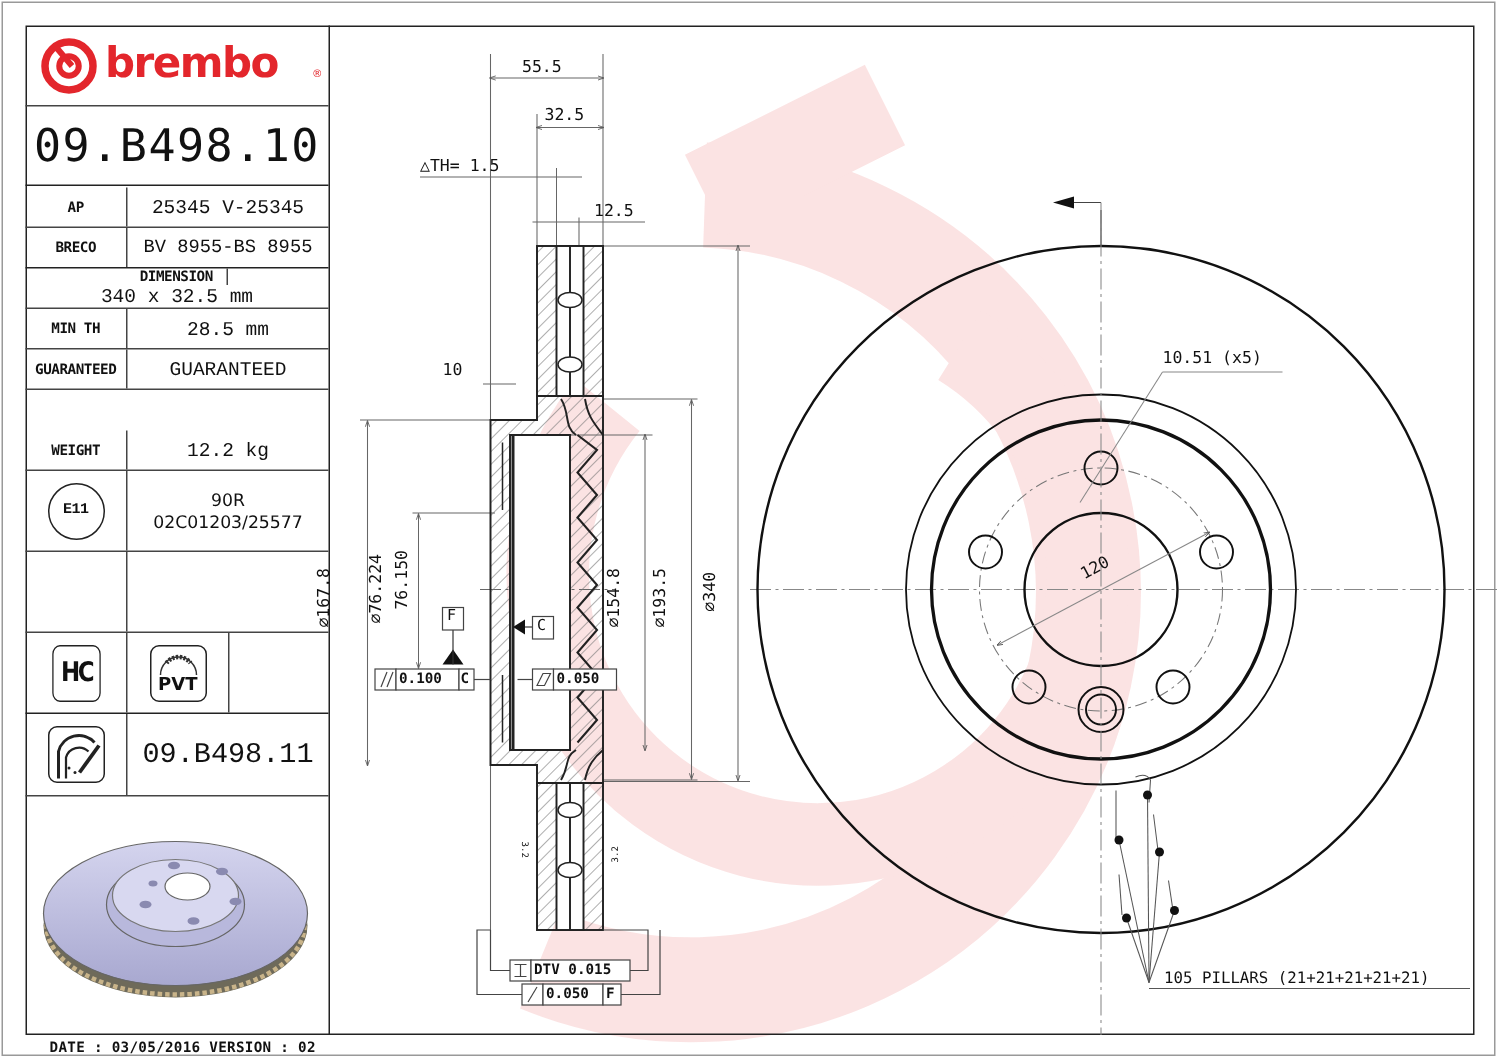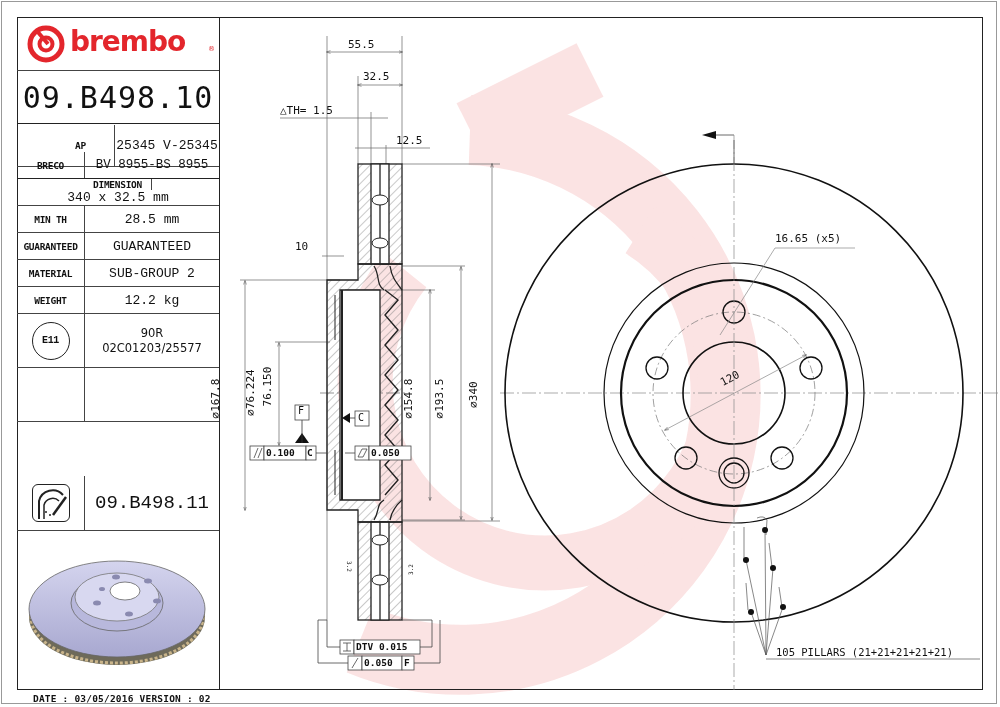--- a/index.html
+++ b/index.html
@@ -35,64 +35,75 @@
     <svg width="202" height="54">
       <circle cx="29" cy="27" r="16" fill="none" stroke="#e3262c" stroke-width="5"></circle>
       <circle cx="29" cy="27" r="6.5" fill="none" stroke="#e3262c" stroke-width="4"></circle>
       <path d="M 20 14 L 31 27" stroke="#e3262c" stroke-width="4"></path>
     </svg>
     <span style="position:absolute;left:53px;top:8px;font-family:'DejaVu Sans',sans-serif;font-weight:bold;font-size:28px;color:#e3262c;letter-spacing:-1px;">brembo</span>
     <span style="position:absolute;left:191px;top:28px;font-size:7px;color:#e3262c;font-family:'DejaVu Sans',sans-serif;">®</span>
   </div>
   <div class="pn">09.B498.10</div>
 
-  <div class="row" style="top:108px;height:42px;padding-left:30px;">
+  <div class="row" style="top:108px;height:27px;">
     <div class="k">AP</div>
     <div class="v">25345 V-25345</div>
   </div>
   <div class="row" style="top:135px;height:27px;border-bottom:1.5px solid #222;">
     <div class="k">BRECO</div>
     <div class="v" style="font-size:12.5px;">BV 8955-BS 8955</div>
   </div>
   <div class="row" style="top:162px;height:27px;flex-direction:column;">
     <div class="k">DIMENSION</div>
     <div class="v">340 x 32.5 mm</div>
   </div>
   <div class="row" style="top:189px;height:27px;">
     <div class="k">MIN TH</div>
     <div class="v">28.5 mm</div>
   </div>
   <div class="row" style="top:216px;height:27px;">
     <div class="k">GUARANTEED</div>
     <div class="v">GUARANTEED</div>
   </div>
-  <div class="row" style="top:243px;height:27px;">
-    <div class="k">MATERIAL</div>
-    <div class="v">SUB-GROUP 2</div>
-  </div>
   <div class="row" style="top:270px;height:27px;">
     <div class="k">WEIGHT</div>
     <div class="v">12.2 kg</div>
   </div>
 
   <div class="row" style="top:297px;height:54px;">
     <div class="k">
       <span style="display:inline-flex;width:36px;height:36px;border:1.5px solid #222;border-radius:50%;align-items:center;justify-content:center;font-family:Liberation Mono, monospace;font-weight:bold;font-size:10px;">E11</span>
     </div>
     <div class="v" style="font-size:11.5px;line-height:15px;font-family:'DejaVu Sans',sans-serif;">
       <div>90R</div>
       <div>02C01203/25577</div>
     </div>
   </div>
 
   <div class="row" style="top:351px;height:54px;">
     <div class="k"></div>
     <div class="v"></div>
   </div>
 
+  <div class="row" style="top:405px;height:54px;border-bottom:1.5px solid #222;">
+    <div class="k">
+      <span style="display:inline-flex;width:36px;height:36px;border:1.5px solid #222;border-radius:6px;align-items:center;justify-content:center;font-family:'DejaVu Sans',sans-serif;font-weight:bold;font-size:18px;letter-spacing:-2px;transform:scaleX(0.85);">HC</span>
+    </div>
+    <div style="width:67px;height:100%;border-right:1px solid #444;display:flex;align-items:center;justify-content:center;">
+      <span style="position:relative;display:inline-block;width:36px;height:36px;border:1.5px solid #222;border-radius:6px;">
+        <svg width="36" height="20" style="position:absolute;left:0;top:1px">
+          <path d="M 6 18 A 12 12 0 0 1 30 18" fill="none" stroke="#333" stroke-width="1"></path>
+          <path d="M 10 10 A 10 10 0 0 1 26 10" fill="none" stroke="#333" stroke-width="3" stroke-dasharray="1.5 1"></path>
+        </svg>
+        <span style="position:absolute;left:0;right:0;top:18px;text-align:center;font-family:'DejaVu Sans',sans-serif;font-weight:bold;font-size:12px;">PVT</span>
+      </span>
+    </div>
+    <div style="flex:1"></div>
+  </div>
 
   <div class="row" style="top:459px;height:55px;">
     <div class="k">
       <span style="display:inline-block;width:36px;height:36px;border:1.5px solid #222;border-radius:6px;position:relative;overflow:hidden;">
         <svg width="36" height="36" style="position:absolute;left:0;top:0">
           <path d="M 6 34 L 6 16 A 14 14 0 0 1 30 10" fill="none" stroke="#222" stroke-width="2"></path>
           <path d="M 11 34 L 11 20 A 9 9 0 0 1 26 16" fill="none" stroke="#222" stroke-width="1.5"></path>
           <path d="M 20 30 L 33 12" stroke="#222" stroke-width="2.5"></path>
           <circle cx="13" cy="27" r="1" fill="#222"></circle>
             <circle cx="17" cy="30" r="1" fill="#222"></circle>
@@ -286,15 +297,15 @@
   </g>
   <g fill="#111">
     <circle cx="765" cy="530" r="3"></circle>
       <circle cx="746" cy="560" r="3"></circle>
       <circle cx="773" cy="568" r="3"></circle>
     <circle cx="751" cy="612" r="3"></circle>
       <circle cx="783" cy="607" r="3"></circle>
   </g>
 </svg>
 
-<span class="lbl" style="left:775px;top:232px;font-size:11px;">16.65 (x5)</span>
+<span class="lbl" style="left:775px;top:232px;font-size:11px;">10.51 (x5)</span>
 <span class="lbl" style="left:720px;top:372px;font-size:11px;transform:rotate(-28deg);">120</span>
 <span class="lbl" style="left:776px;top:646px;font-size:10.5px;">105 PILLARS (21+21+21+21+21)</span>
 
 </body></html>

